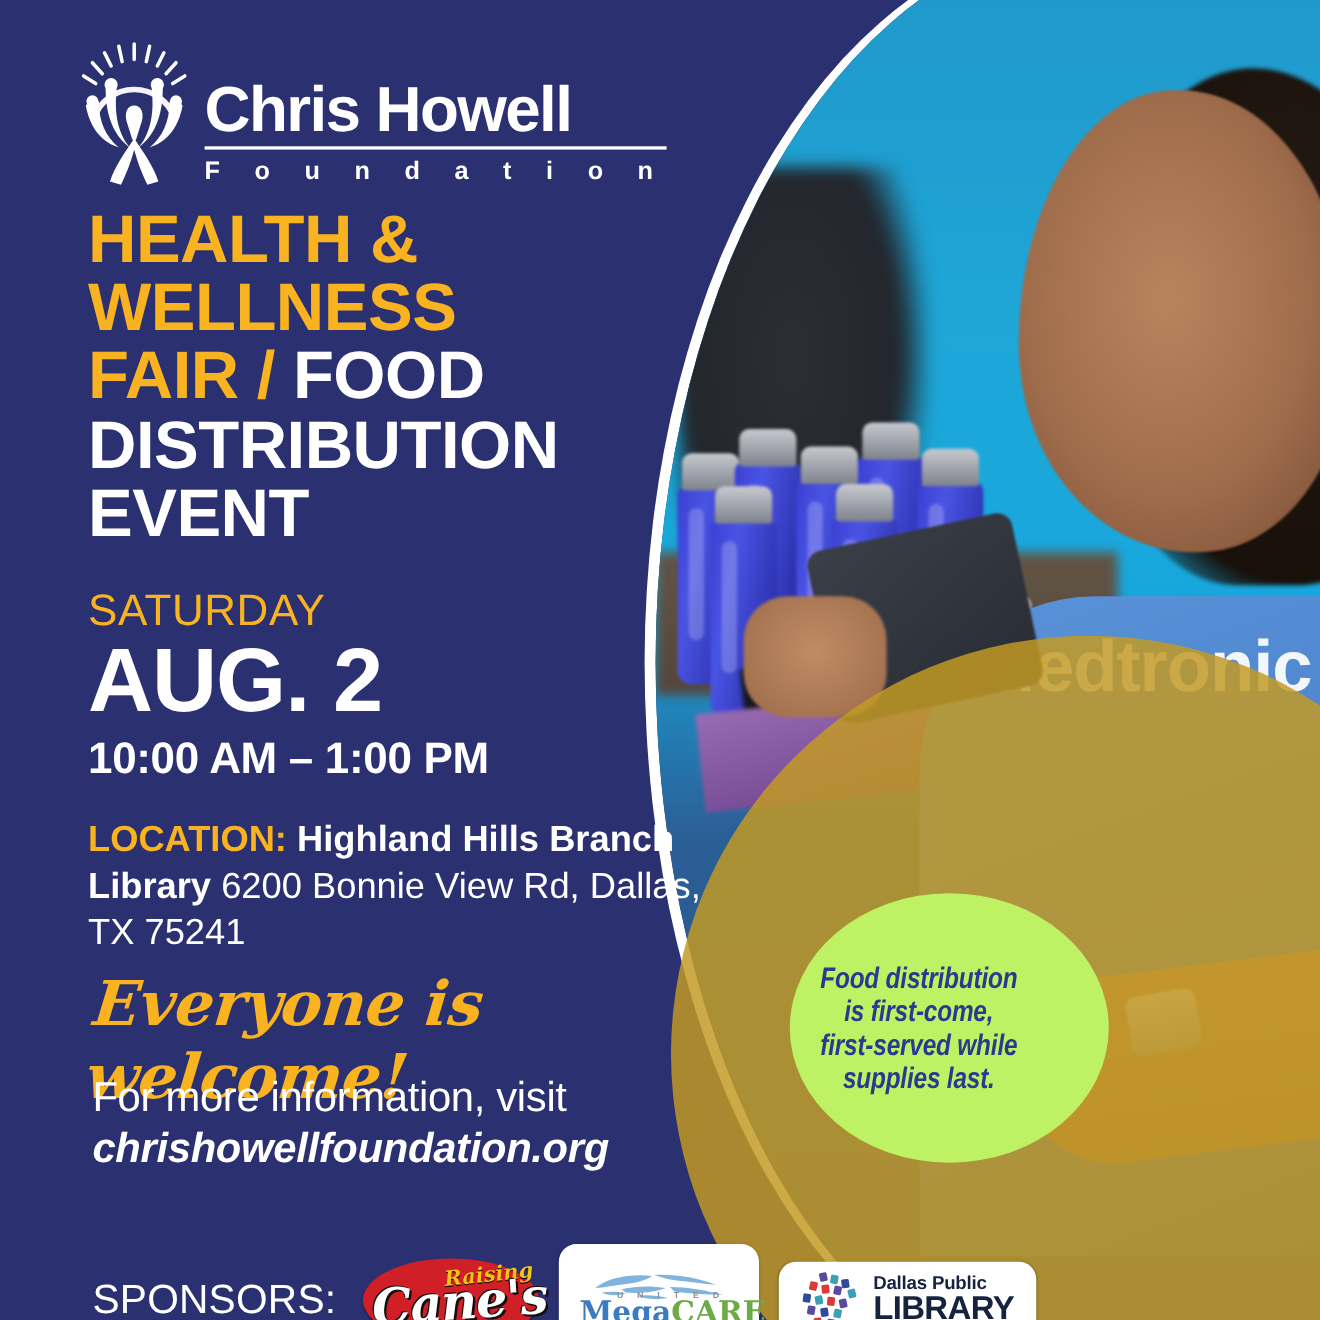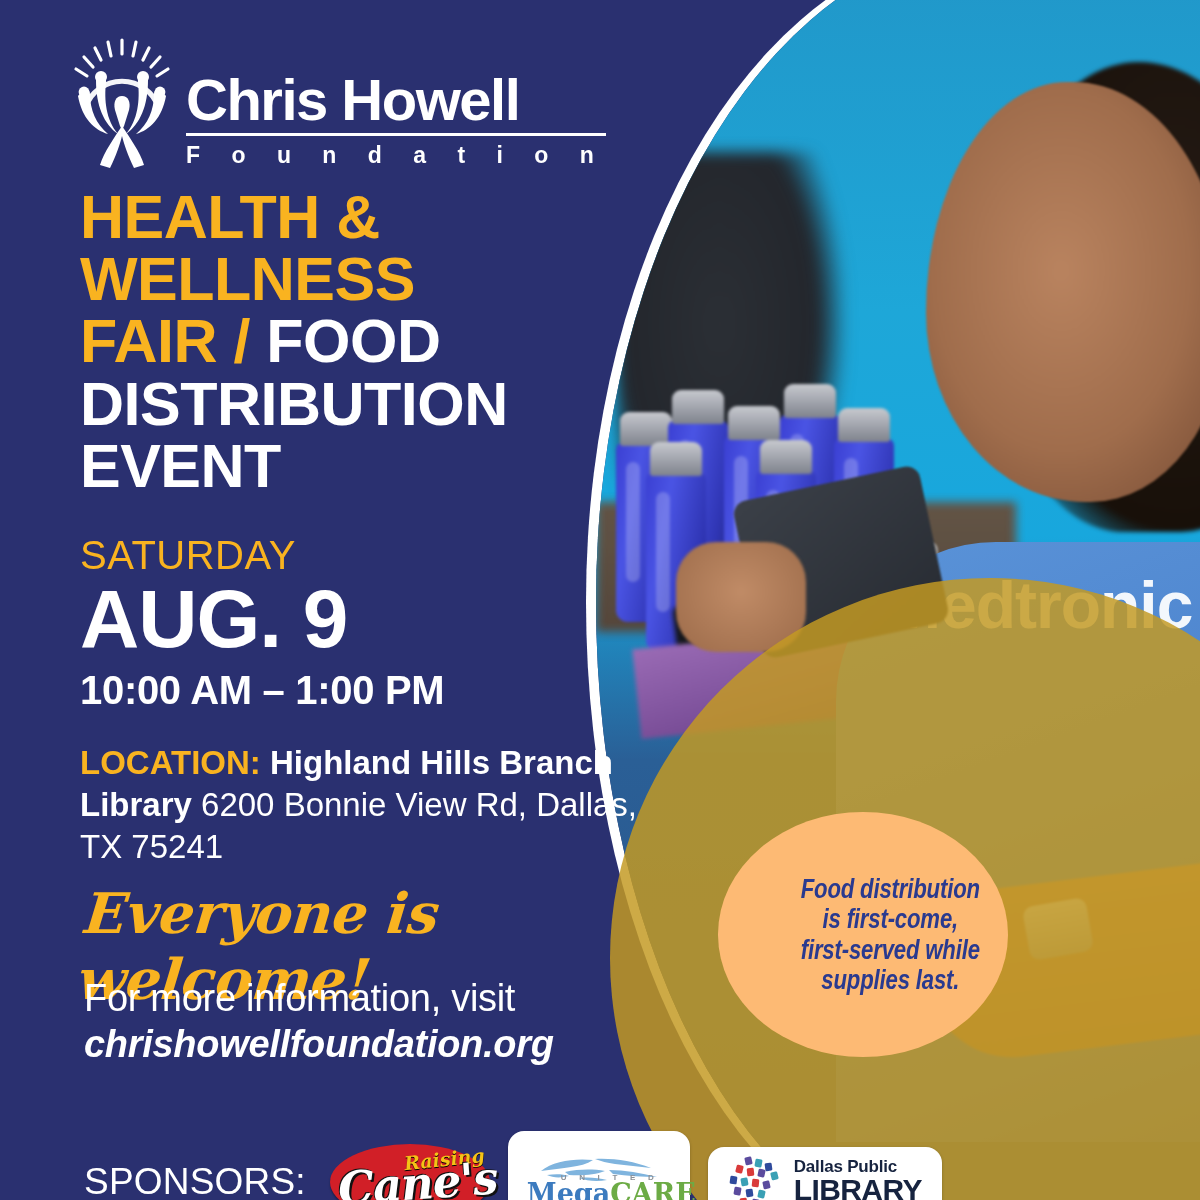--- a/index.html
+++ b/index.html
@@ -143,23 +143,23 @@
     border-radius: 50%;
     background: #c49a23;
     opacity: .84;
   }
 
   
   .badge {
     position: absolute;
     left: 718px; top: 812px;
     width: 290px; height: 245px;
-    background: #fdba74;
+    background: #bef264;
     border-radius: 50%;
-    display: flex; align-items: center; justify-content: flex-end;
+    display: flex; align-items: center; justify-content: flex-start;
     text-align: center;
   }
   .badge-text {
     font-family: "Liberation Sans", sans-serif;
     font-style: italic;
     font-weight: 700;
     font-size: 27px;
     line-height: 1.12;
     color: #2a3a8f;
     transform: scaleX(.82);
@@ -409,21 +409,21 @@
     <div class="headline">
       <span class="hl-gold">HEALTH &amp;</span><br>
       <span class="hl-gold">WELLNESS</span><br>
       <span class="hl-gold">FAIR /</span>
       <span>FOOD</span><br>
       <span>DISTRIBUTION</span><br>
       <span>EVENT</span>
     </div>
 
     <div class="day">SATURDAY</div>
-    <div class="date">AUG. 9</div>
+    <div class="date">AUG. 2</div>
     <div class="time">10:00 AM – 1:00 PM</div>
 
     <div class="location">
       <span class="loc-label">LOCATION:</span>
       <span class="loc-venue">Highland Hills Branch Library</span>
       <span>6200 Bonnie View Rd, Dallas, TX 75241</span>
     </div>
 
     <div class="welcome">Everyone is welcome!</div>
 

